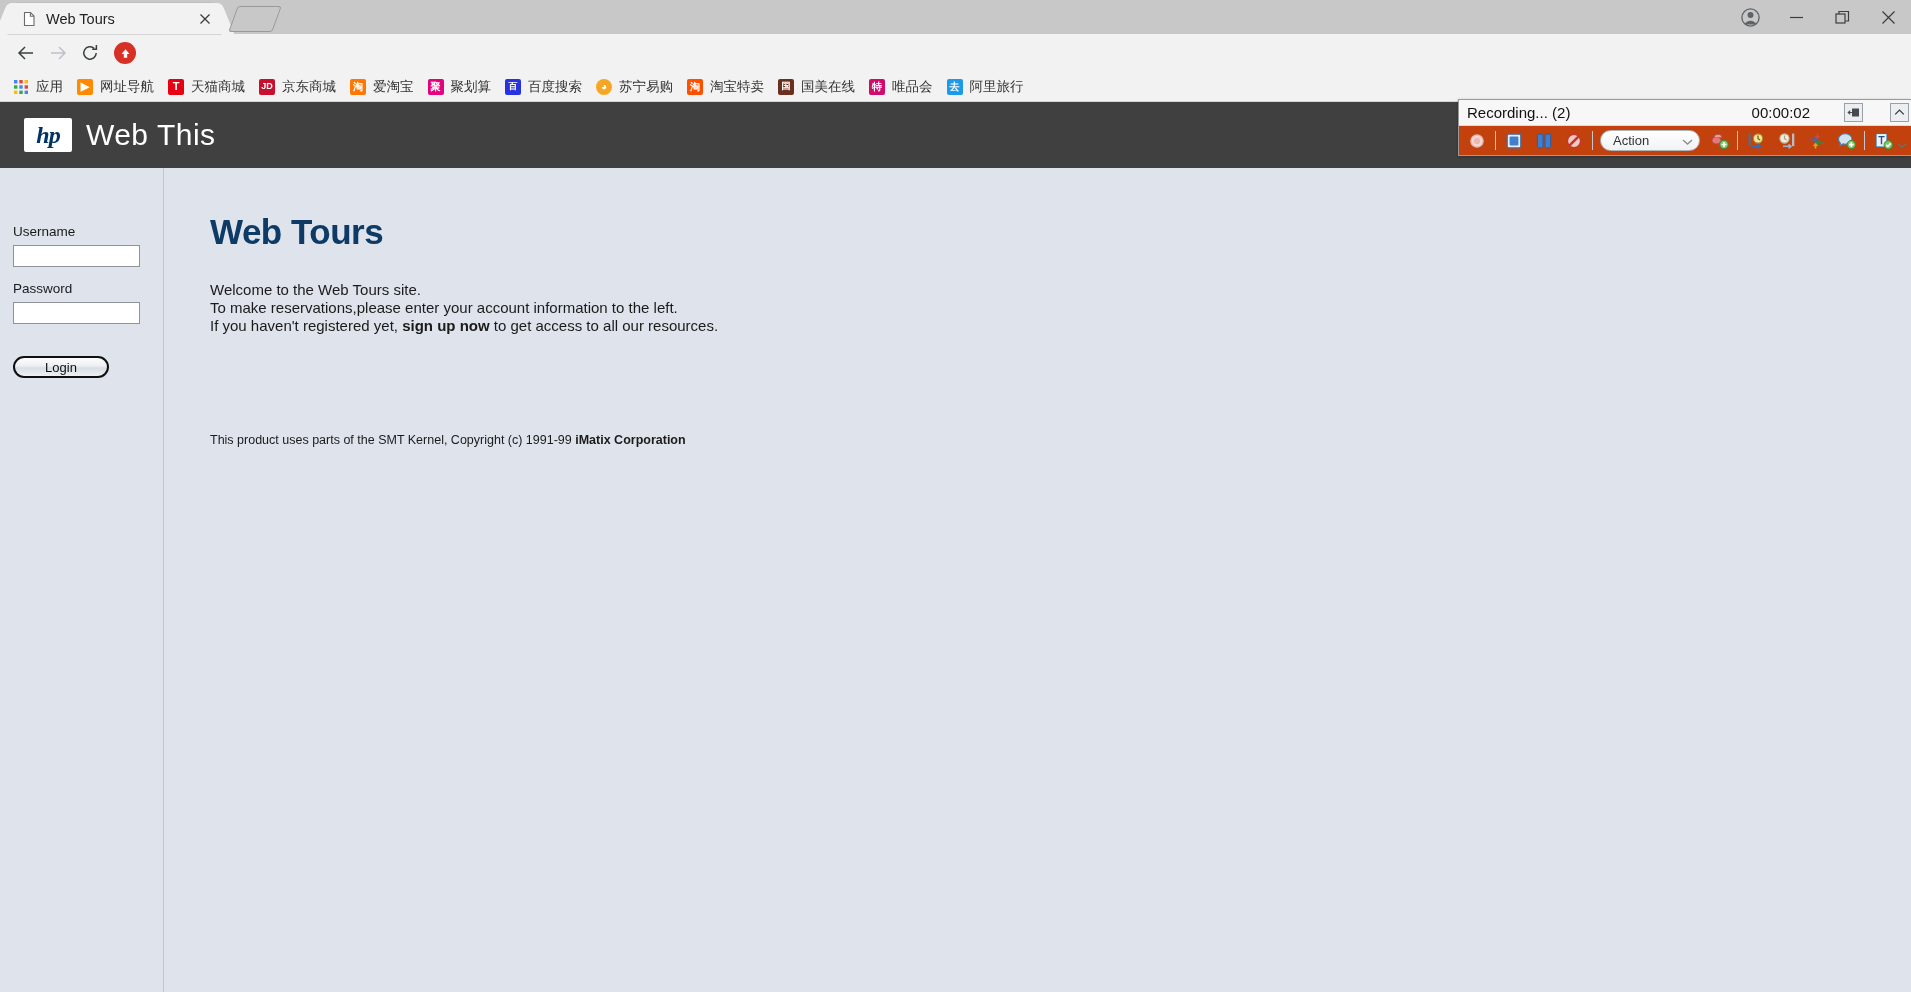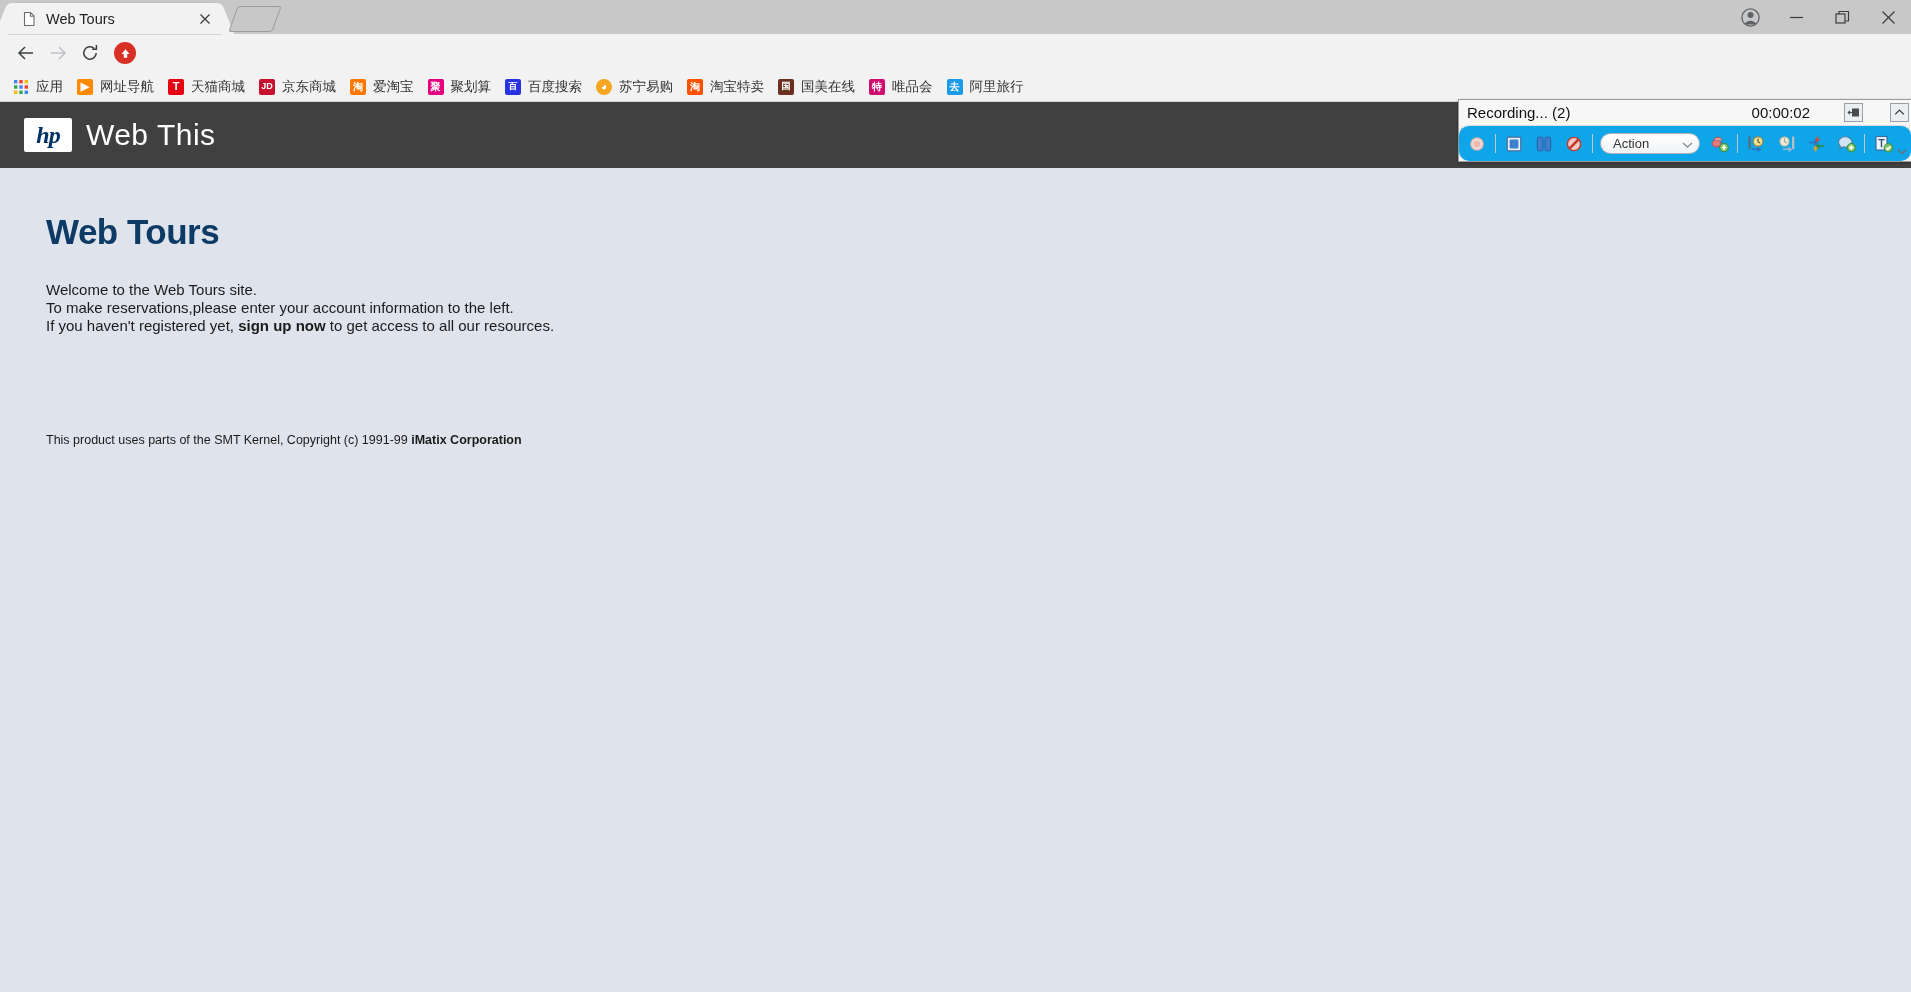--- a/index.html
+++ b/index.html
@@ -157,22 +157,22 @@
     height: 25px; display: flex; align-items: center;
     padding: 0 2px 0 8px; background: #f7f7f7; gap: 24px;
   }
   #rec-title { font-size: 15px; color: #111; flex: 1; }
   #rec-timer { font-size: 15px; color: #111; margin-right: 7px; }
   .rec-titlebtn {
     width: 19px; height: 19px; border: 1px solid #9aa0a6; background: #eceff1;
     display: flex; align-items: center; justify-content: center; margin-left: 3px;
   }
   #rec-toolbar-row {
-    height: 36px; display: flex; align-items: center; padding: 0 3px;
-    background: #0ea5e9; border-top: 1px solid #dcdcdc; border-radius: 10px;
+    height: 30px; display: flex; align-items: center; padding: 0 3px;
+    background: #c2410c; border-top: 1px solid #dcdcdc;
   }
   .tb-btn {
     width: 30px; height: 26px; display: flex;
     align-items: center; justify-content: center;
   }
   .tb-sep { width: 1px; height: 19px; background: #c6c6c6; margin: 0 3px; }
   #action-select {
     width: 100px; height: 21px; border: 1px solid #b0b4b8; border-radius: 11px;
     background: linear-gradient(to bottom,#ffffff,#f0f2f4);
     display: flex; align-items: center; padding: 0 6px 0 12px; margin: 0 4px;
@@ -329,20 +329,27 @@
       <div id="hp-logo-wrap">
         <div id="hp-badge">
           <span>hp</span>
         </div>
         <div id="hp-title"><span>Web </span><b>This</b></div>
       </div>
     </div>
 
     <div id="content-area">
 
+      <div id="left-col">
+        <div class="field-label">Username</div>
+        <input class="field-input" type="text" value="" placeholder="" style="">
+        <div class="field-label">Password</div>
+        <input class="field-input" type="password" value="" placeholder="" style="">
+        <button id="login-button">Login</button>
+      </div>
 
       <div id="main-col">
         <div id="main-heading">Web Tours</div>
         <div id="welcome-block">
           <div>Welcome to the Web Tours site.</div>
           <div>To make reservations,please enter your account information to the left.</div>
           <div><span>If you haven't registered yet, </span><b>sign up now</b><span> to get access to all our resources.</span></div>
         </div>
         <div id="footer-note"><span>This product uses parts of the SMT Kernel, Copyright (c) 1991-99 </span><b>iMatix Corporation</b></div>
       </div>

